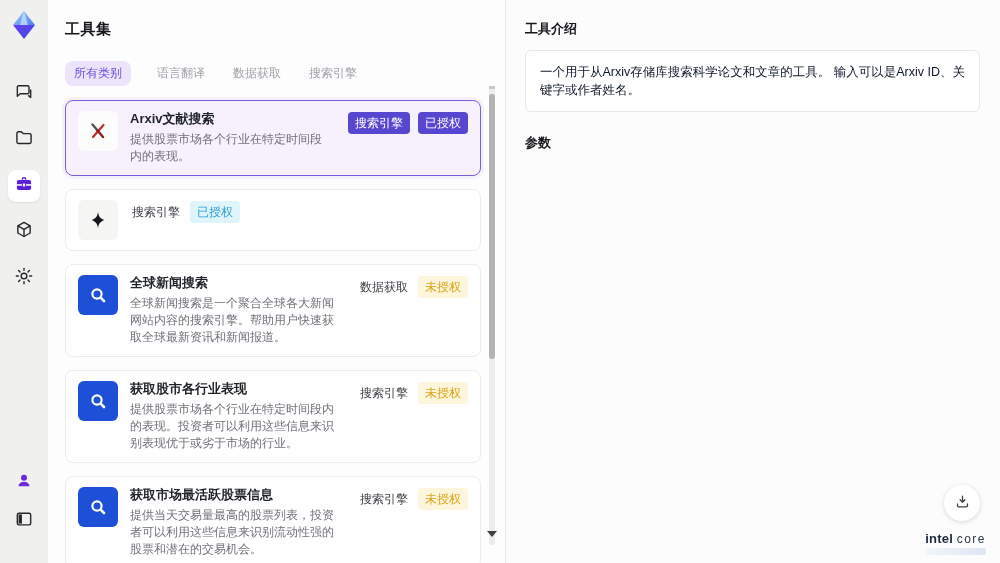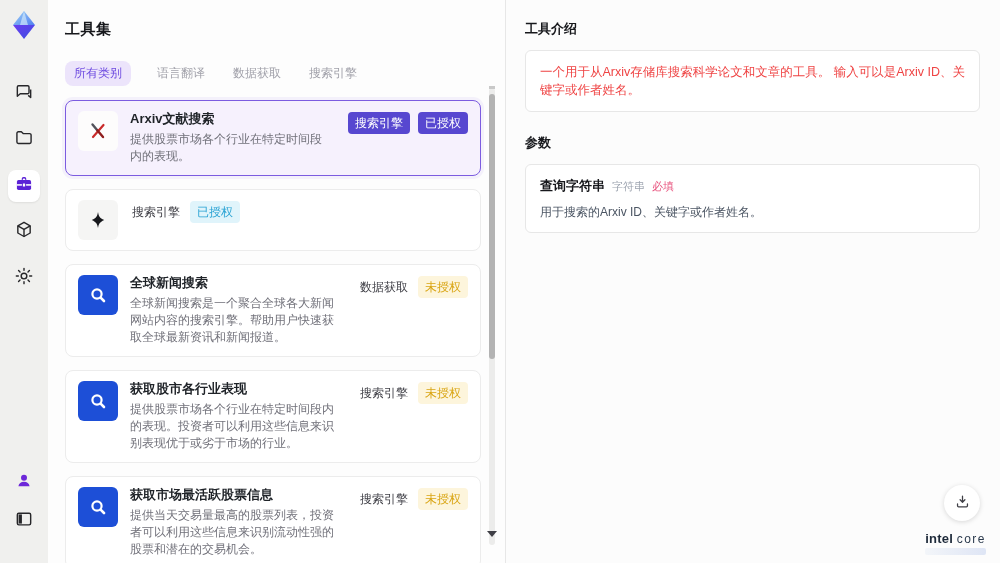--- a/index.html
+++ b/index.html
@@ -44,21 +44,21 @@
   .sb-track { position:absolute; inset:0; background:#ececeb; border-radius:3px; }
   .sb-thumb { position:absolute; top:6px; left:0; width:6px; height:58%; background:#b3b3b3; border-radius:3px; cursor:grab; }
   .sb-up { position:absolute; top:-2px; left:0; width:6px; height:3px; background:#c9c9c9; }
   .sb-down { position:absolute; bottom:8px; left:-2px; width:0; height:0; border-left:5px solid transparent; border-right:5px solid transparent; border-top:6px solid #3f3f46; }
 
   
   .detail-panel { flex:1; height:100%; background:#fcfcfc; border-left:1px solid #e7e7e7; padding:20px 20px 0 19px; position:relative; }
   .detail-title { font-size:14px; font-weight:bold; letter-spacing:.5px; margin-bottom:22px; }
   .section-heading { font-size:13px; font-weight:bold; margin-bottom:12px; }
   .detail-box { background:#fff; border:1px solid #e7e7e7; border-radius:6px; padding:12px 14px; margin-bottom:22px; }
-  .intro-text { font-size:12.5px; color:#ef4444; line-height:18px; }
+  .intro-text { font-size:12.5px; color:#0f172a; line-height:18px; }
   .param-line { display:flex; align-items:baseline; gap:7px; margin-bottom:9px; }
   .param-name { font-size:13px; font-weight:bold; color:#17181c; }
   .param-type { font-size:11px; color:#9ca3af; }
   .param-required { font-size:11px; color:#e8537e; }
   .param-desc { font-size:12px; color:#4b5563; line-height:16px; }
 
   
   .fab { position:absolute; right:20px; bottom:42px; width:36px; height:36px; border-radius:50%; background:#fff; box-shadow:0 1px 5px rgba(0,0,0,.15); display:flex; align-items:center; justify-content:center; cursor:pointer; color:#3f3f46; }
   .fab svg { width:17px; height:17px; }
   .intel { position:absolute; right:14px; bottom:8px; text-align:right; }
@@ -255,28 +255,20 @@
   </div>
 
   <div class="detail-panel">
 
     <div class="section-heading">工具介绍</div>
     <div class="detail-box">
       <div class="intro-text">一个用于从Arxiv存储库搜索科学论文和文章的工具。 输入可以是Arxiv ID、关键字或作者姓名。</div>
     </div>
 
     <div class="section-heading">参数</div>
-    <div class="detail-box">
-      <div class="param-line">
-        <span class="param-name">查询字符串</span>
-        <span class="param-type">字符串</span>
-        <span class="param-required">必填</span>
-      </div>
-      <div class="param-desc">用于搜索的Arxiv ID、关键字或作者姓名。</div>
-    </div>
   </div>
 
   <div class="fab">
     <span>
       <svg viewBox="0 0 24 24" fill="none" stroke="currentColor" stroke-width="1.8" stroke-linecap="round" stroke-linejoin="round">
         <path d="M12 4.5v8.5M12 13l-3.4-3.4M12 13l3.4-3.4"></path>
         <path d="M5 15.5V18a1.5 1.5 0 0 0 1.5 1.5h11A1.5 1.5 0 0 0 19 18v-2.5"></path>
       </svg>
     </span>
   </div>

